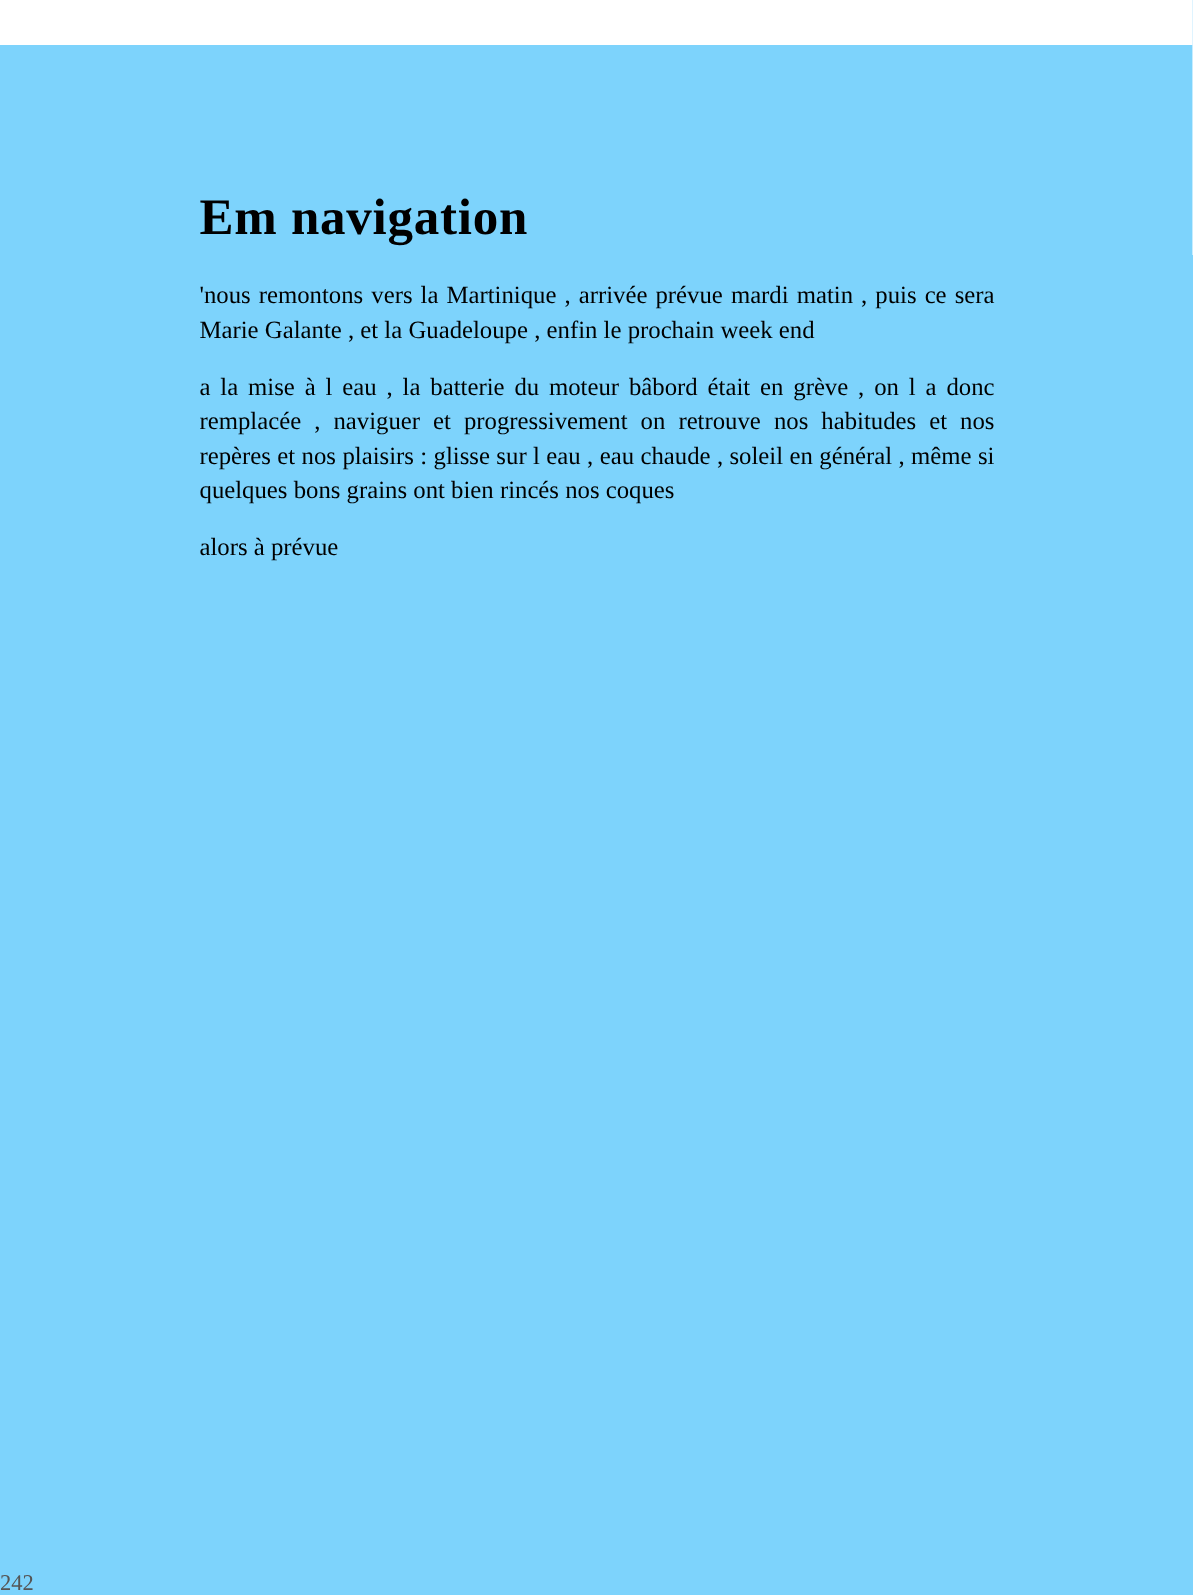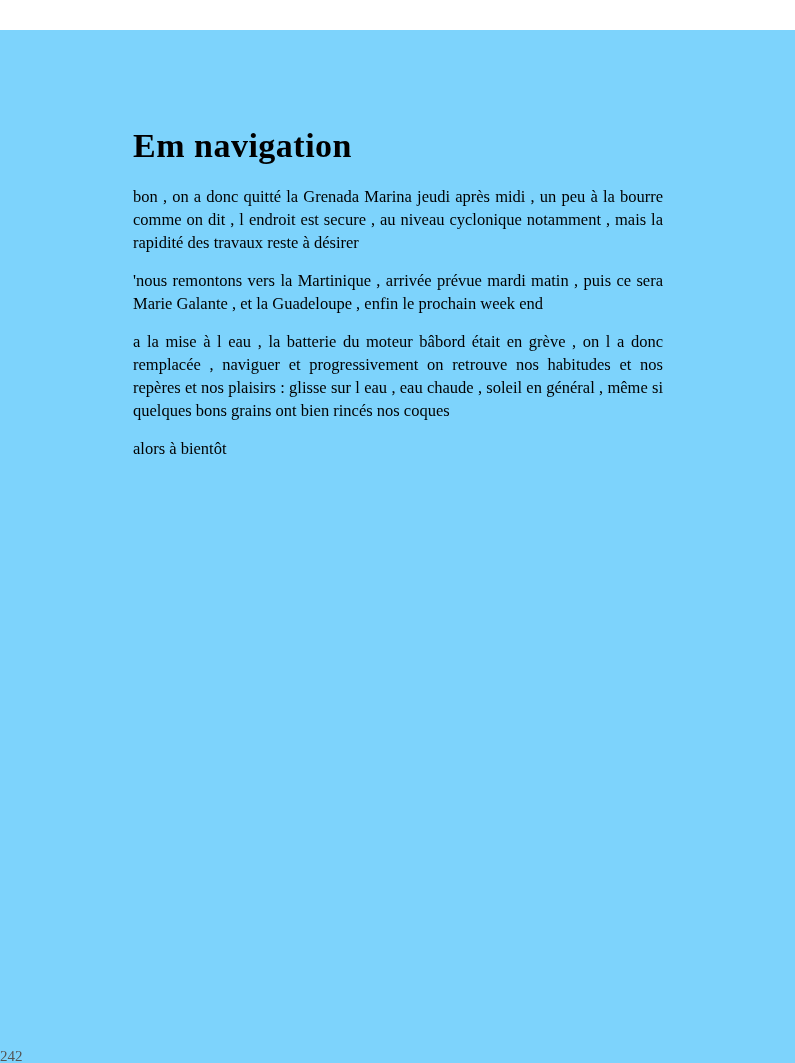--- a/index.html
+++ b/index.html
@@ -54,20 +54,19 @@
     font-family: "Liberation Serif", serif;
   }
 </style>
 </head>
 <body>
 
 <div class="page">
   <div class="content">
     <h1 class="title">Em navigation</h1>
     <div class="body-text">
-      <p>bon , on a donc quitté la Grenada Marina jeudi après midi , un peu à la bourre comme on dit , l endroit est secure , au niveau cyclonique notamment , mais la rapidité des travaux reste à désirer</p>
       <p>'nous remontons vers la Martinique , arrivée prévue mardi matin , puis ce sera Marie Galante , et la Guadeloupe , enfin le prochain week end</p>
       <p>a la mise à l eau , la batterie du moteur bâbord était en grève , on l a donc remplacée , naviguer et progressivement on retrouve nos habitudes et nos repères et nos plaisirs : glisse sur l eau , eau chaude , soleil en général , même si quelques bons grains ont bien rincés  nos coques</p>
-      <p>alors à bientôt</p>
+      <p>alors à prévue</p>
     </div>
   </div>
   <div class="page-number">242</div>
 </div>
 
 </body></html>

